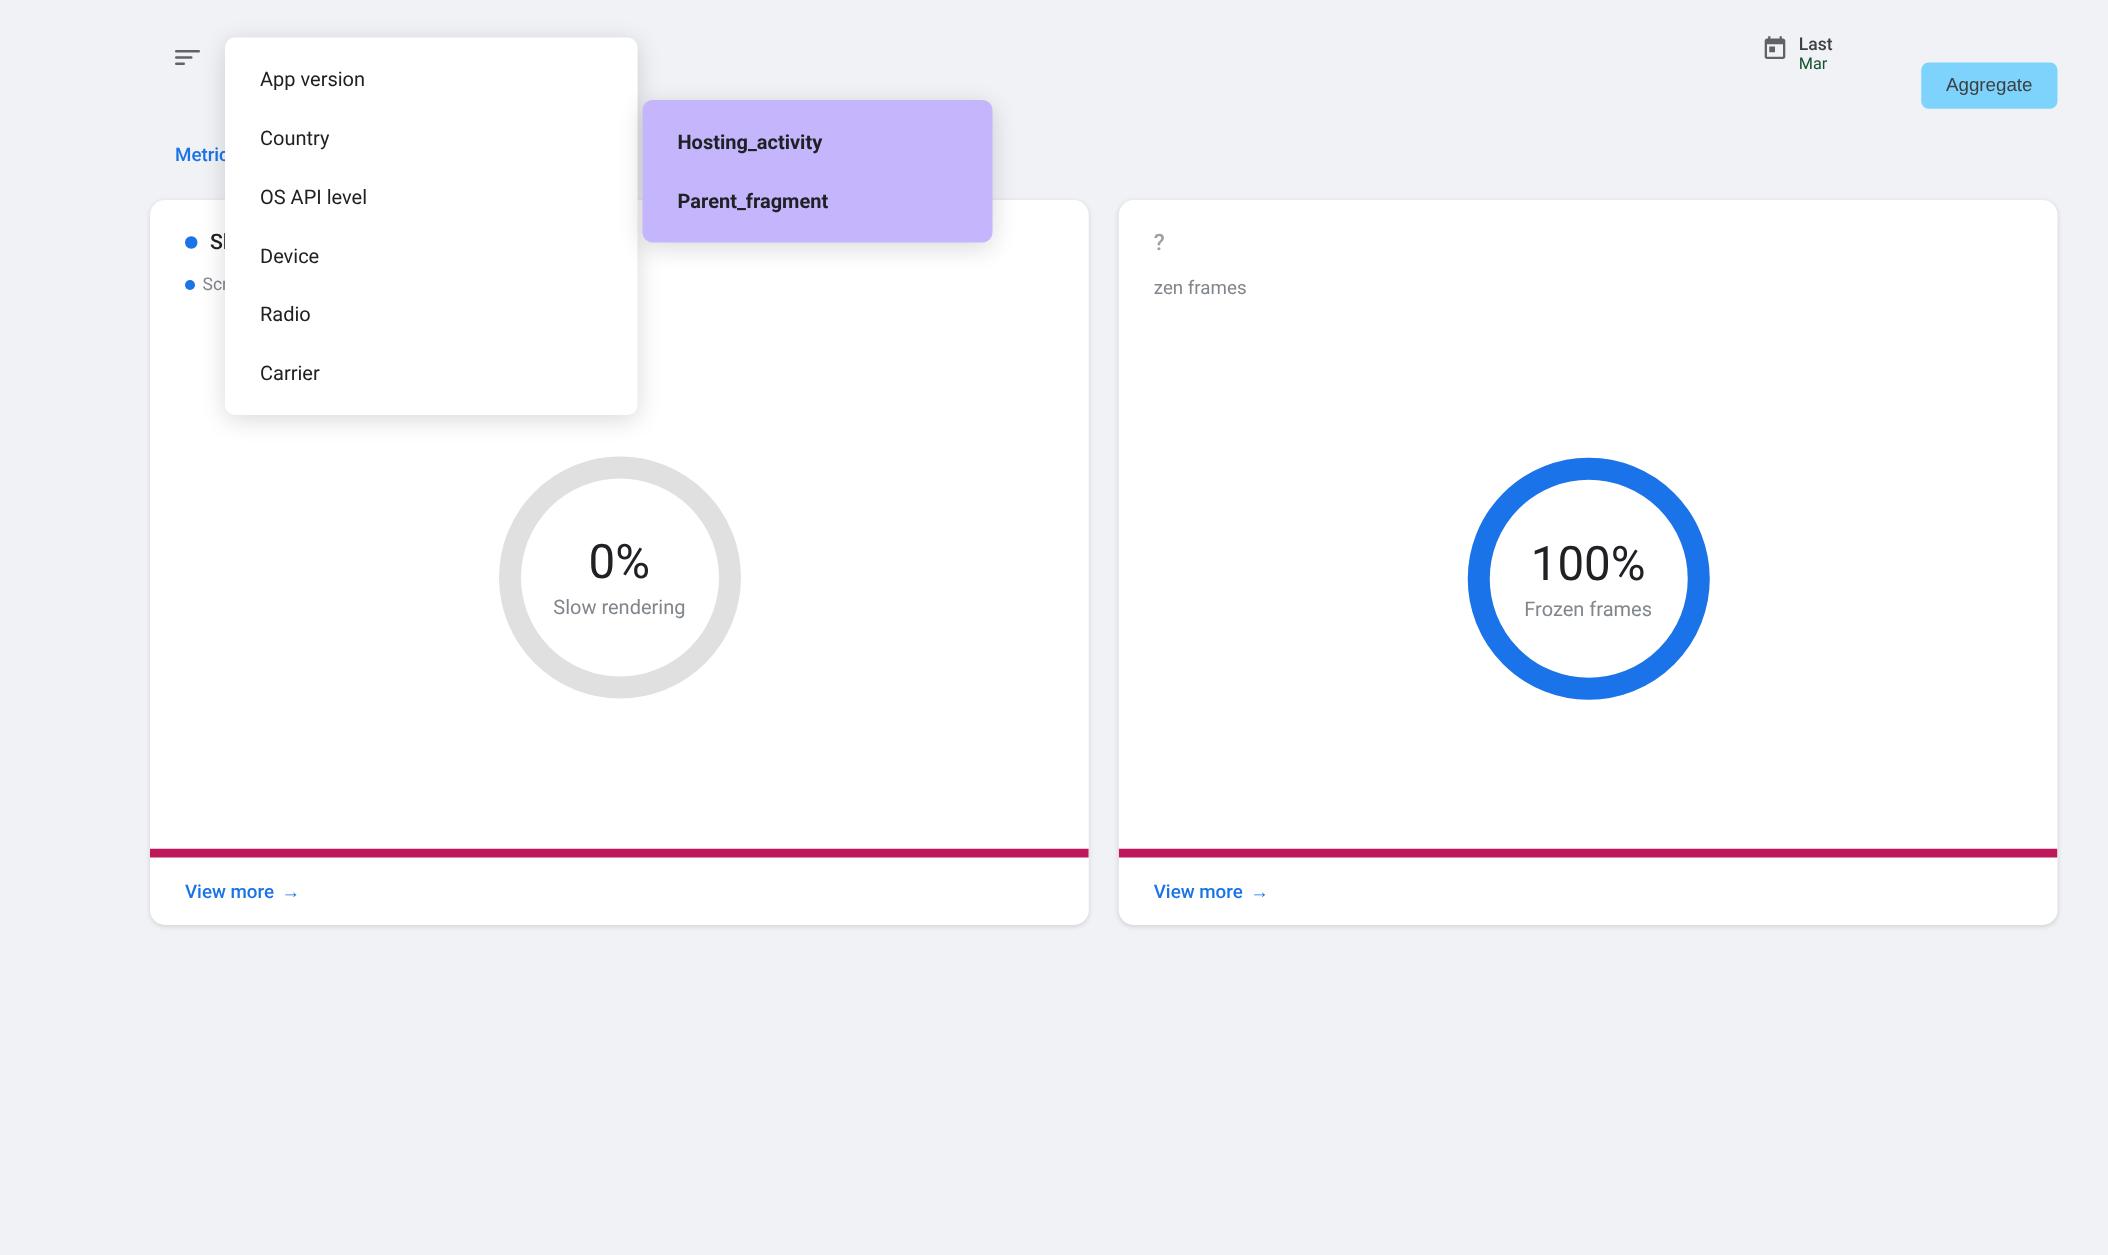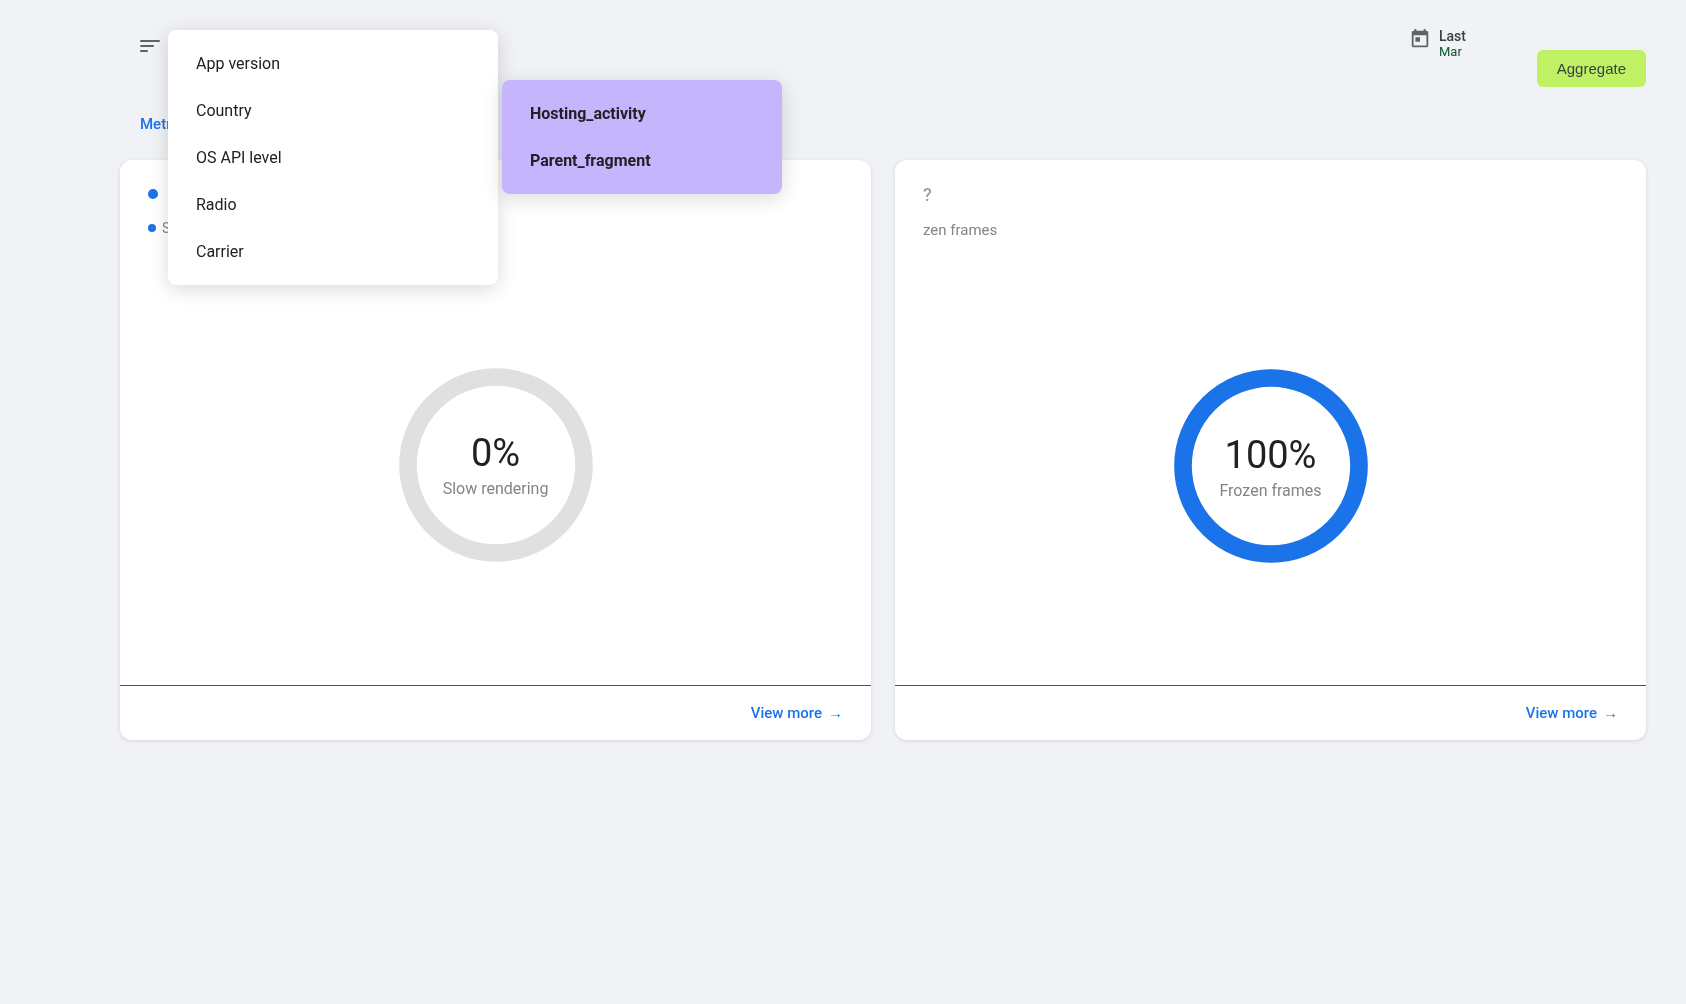--- a/index.html
+++ b/index.html
@@ -73,21 +73,21 @@
     .mar-text {
       font-size: 13px;
       color: #14532d;
     }
 
     
     .aggregate-btn {
       position: absolute;
       top: 50px;
       right: 40px;
-      background: #bef264;
+      background: #7dd3fc;
       border: none;
       border-radius: 6px;
       padding: 10px 20px;
       font-size: 15px;
       color: #3c4043;
       font-weight: 500;
       cursor: pointer;
     }
 
     
@@ -166,42 +166,42 @@
     }
 
     .donut-sub {
       font-size: 16px;
       color: #80868b;
       margin-top: 4px;
     }
 
     
     .card-footer {
-      border-top: 1px solid #be185d;
+      border-top: 7px solid #be185d;
       padding: 18px 28px;
       display: flex;
-      justify-content: flex-end;
+      justify-content: flex-start;
     }
 
     .view-more-link {
       font-size: 15px;
       color: #1a73e8;
       text-decoration: none;
       font-weight: 500;
       display: flex;
       align-items: center;
       gap: 6px;
       cursor: pointer;
     }
 
     
     .dropdown-overlay {
       position: absolute;
       top: 30px;
-      left: 168px;
+      left: 180px;
       display: flex;
       z-index: 100;
       border-radius: 8px;
       overflow: visible;
     }
 
     .dropdown-panel {
       background: #fff;
       border-radius: 8px;
       box-shadow: 0 4px 20px rgba(0,0,0,0.15);
@@ -348,20 +348,23 @@
     <div class="dropdown-item">
       <span>App version</span>
     </div>
     <div class="dropdown-item">
       <span>Country</span>
     </div>
     <div class="dropdown-item">
       <span>OS API level</span>
     </div>
     <div class="dropdown-item">
+      <span>Device</span>
+    </div>
+    <div class="dropdown-item">
       <span>Radio</span>
     </div>
     <div class="dropdown-item">
       <span>Carrier</span>
     </div>
   </div>
 
   <div class="dropdown-panel-right">
     <div class="dropdown-item">
       <span>Hosting_activity</span>

